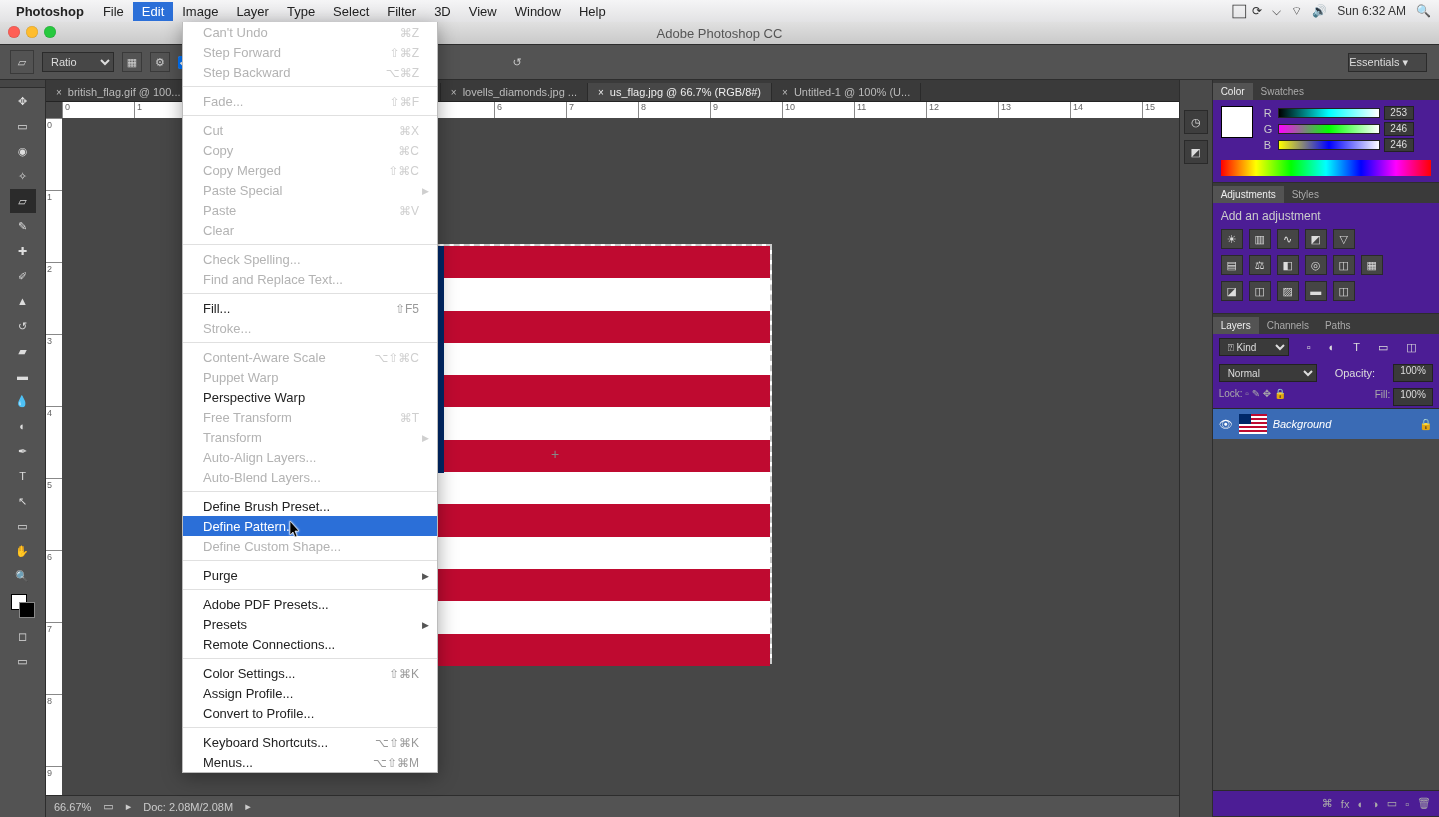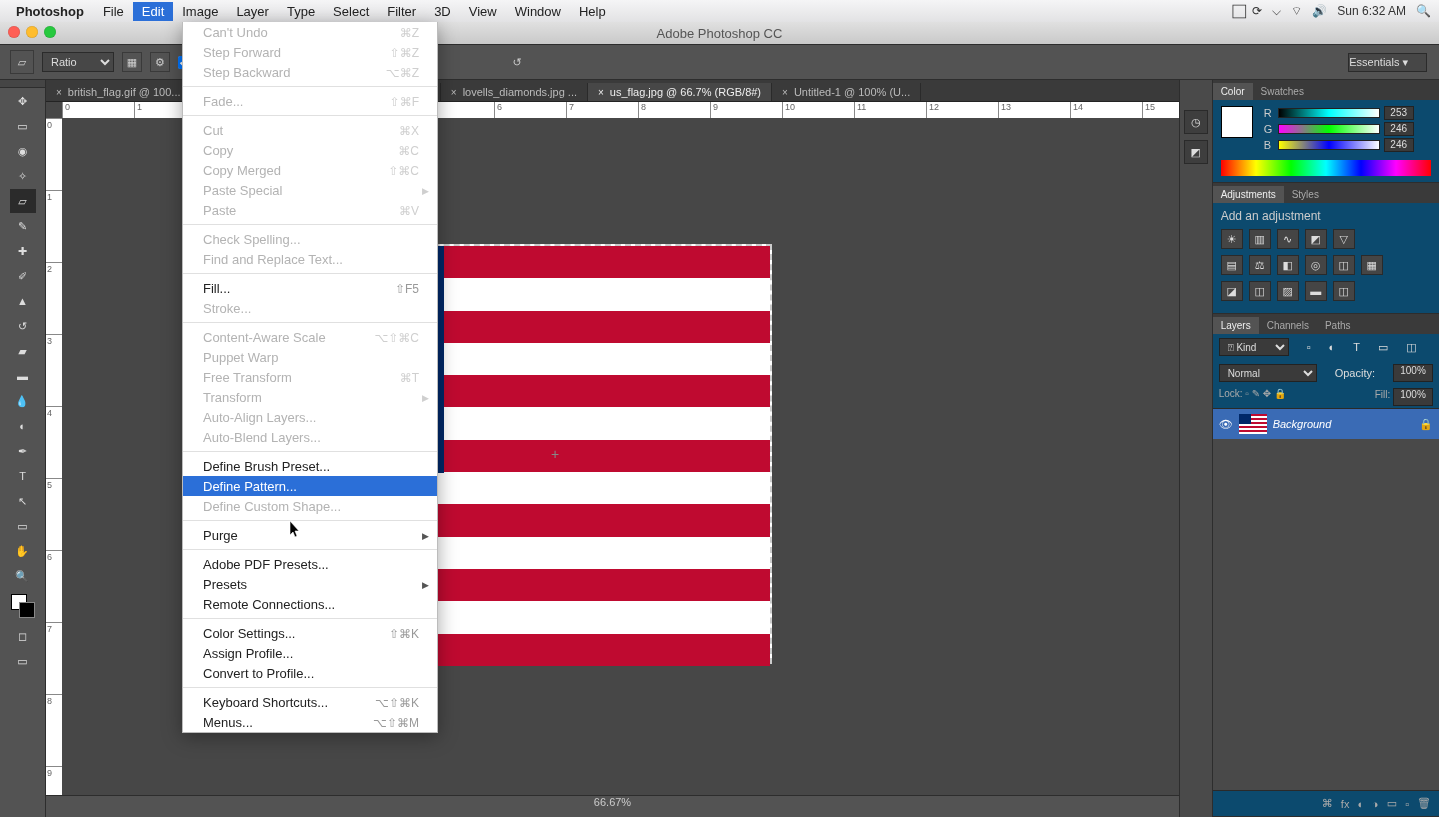--- a/index.html
+++ b/index.html
@@ -56,29 +56,29 @@
 .flag { position:absolute; left:160px; top:126px; width:550px; height:420px; border:2px dashed #ccc; background:#fff; }
 .flag .stripe { height:32.3px; }
 .flag .stripe.r { background:#bf0a30; }
 .flag .stripe.w { background:#fff; }
 .flag .union { position:absolute; left:0; top:0; width:220px; height:227px; background:#002868; display:flex; flex-wrap:wrap; align-content:space-around; justify-content:space-around; padding:4px; }
 .flag .union .star { color:#fff; font-size:22px; line-height:18px; }
 .flag .target { position:absolute; left:327px; top:200px; width:12px; height:12px; }
 .flag .target::before { content:"+"; color:#888; font-size:14px; }
 
 
-.statusbar { position:absolute; left:46px; right:260px; bottom:0; height:22px; background:#535353; border-top:1px solid #2d2d2d; display:flex; align-items:center; gap:12px; padding:0 8px; color:#ccc; font-size:11px;flex-direction:column; }
+.statusbar { position:absolute; left:46px; right:260px; bottom:0; height:22px; background:#535353; border-top:1px solid #2d2d2d; display:flex; align-items:center; gap:12px; padding:0 8px; color:#ccc; font-size:11px; }
 
 
 .rightcol { position:absolute; right:0; top:80px; bottom:0; width:260px; background:#535353; border-left:1px solid #2d2d2d; display:flex; }
 .rightcol .dockstrip { width:40px; background:#4a4a4a; border-right:1px solid #2d2d2d; display:flex; flex-direction:column; align-items:center; gap:6px; padding-top:30px; }
 .rightcol .dockstrip .ico { width:24px; height:24px; background:#3e3e3e; border:1px solid #2a2a2a; display:flex; align-items:center; justify-content:center; }
 .rightcol .panels { flex:1; display:flex; flex-direction:column; }
 
-.panel { background:#0c4a6e; border-bottom:1px solid #2d2d2d; }
+.panel { background:#4c1d95; border-bottom:1px solid #2d2d2d; }
 .panel .tabs { display:flex; background:#3a3a3a; height:20px; align-items:flex-end; }
 .panel .tabs .ptab { padding:3px 8px; color:#aaa; font-size:10px; }
 .panel .tabs .ptab.active { background:#535353; color:#eee; }
 .panel .body { padding:6px 8px; }
 
 .colorpanel .swatch { display:inline-block; width:32px; height:32px; background:#fff; border:1px solid #000; margin-right:8px; vertical-align:top; }
 .colorpanel .sliders { display:inline-block; width:150px; }
 .colorpanel .row { display:flex; align-items:center; gap:4px; margin-bottom:2px; }
 .colorpanel .row .lab { width:10px; color:#ccc; }
 .colorpanel .row .sl { flex:1; height:10px; background:linear-gradient(90deg,#000,#0ff,#fff); border:1px solid #222; }
@@ -481,20 +481,23 @@
       <span>Copy Merged</span>
       <span class="short">⇧⌘C</span>
     </div>
     <div class="ditem disabled sub">
       <span>Paste Special</span>
     </div>
     <div class="ditem disabled">
       <span>Paste</span>
       <span class="short">⌘V</span>
     </div>
+    <div class="ditem disabled">
+      <span>Clear</span>
+    </div>
     <div class="sep"></div>
     <div class="ditem disabled">
       <span>Check Spelling...</span>
     </div>
     <div class="ditem disabled">
       <span>Find and Replace Text...</span>
     </div>
     <div class="sep"></div>
     <div class="ditem">
       <span>Fill...</span>
@@ -503,20 +506,23 @@
     <div class="ditem disabled">
       <span>Stroke...</span>
     </div>
     <div class="sep"></div>
     <div class="ditem disabled">
       <span>Content-Aware Scale</span>
       <span class="short">⌥⇧⌘C</span>
     </div>
     <div class="ditem disabled">
       <span>Puppet Warp</span>
+    </div>
+    <div class="ditem">
+      <span>Perspective Warp</span>
     </div>
     <div class="ditem disabled">
       <span>Free Transform</span>
       <span class="short">⌘T</span>
     </div>
     <div class="ditem disabled sub">
       <span>Transform</span>
     </div>
     <div class="ditem disabled">
       <span>Auto-Align Layers...</span>

